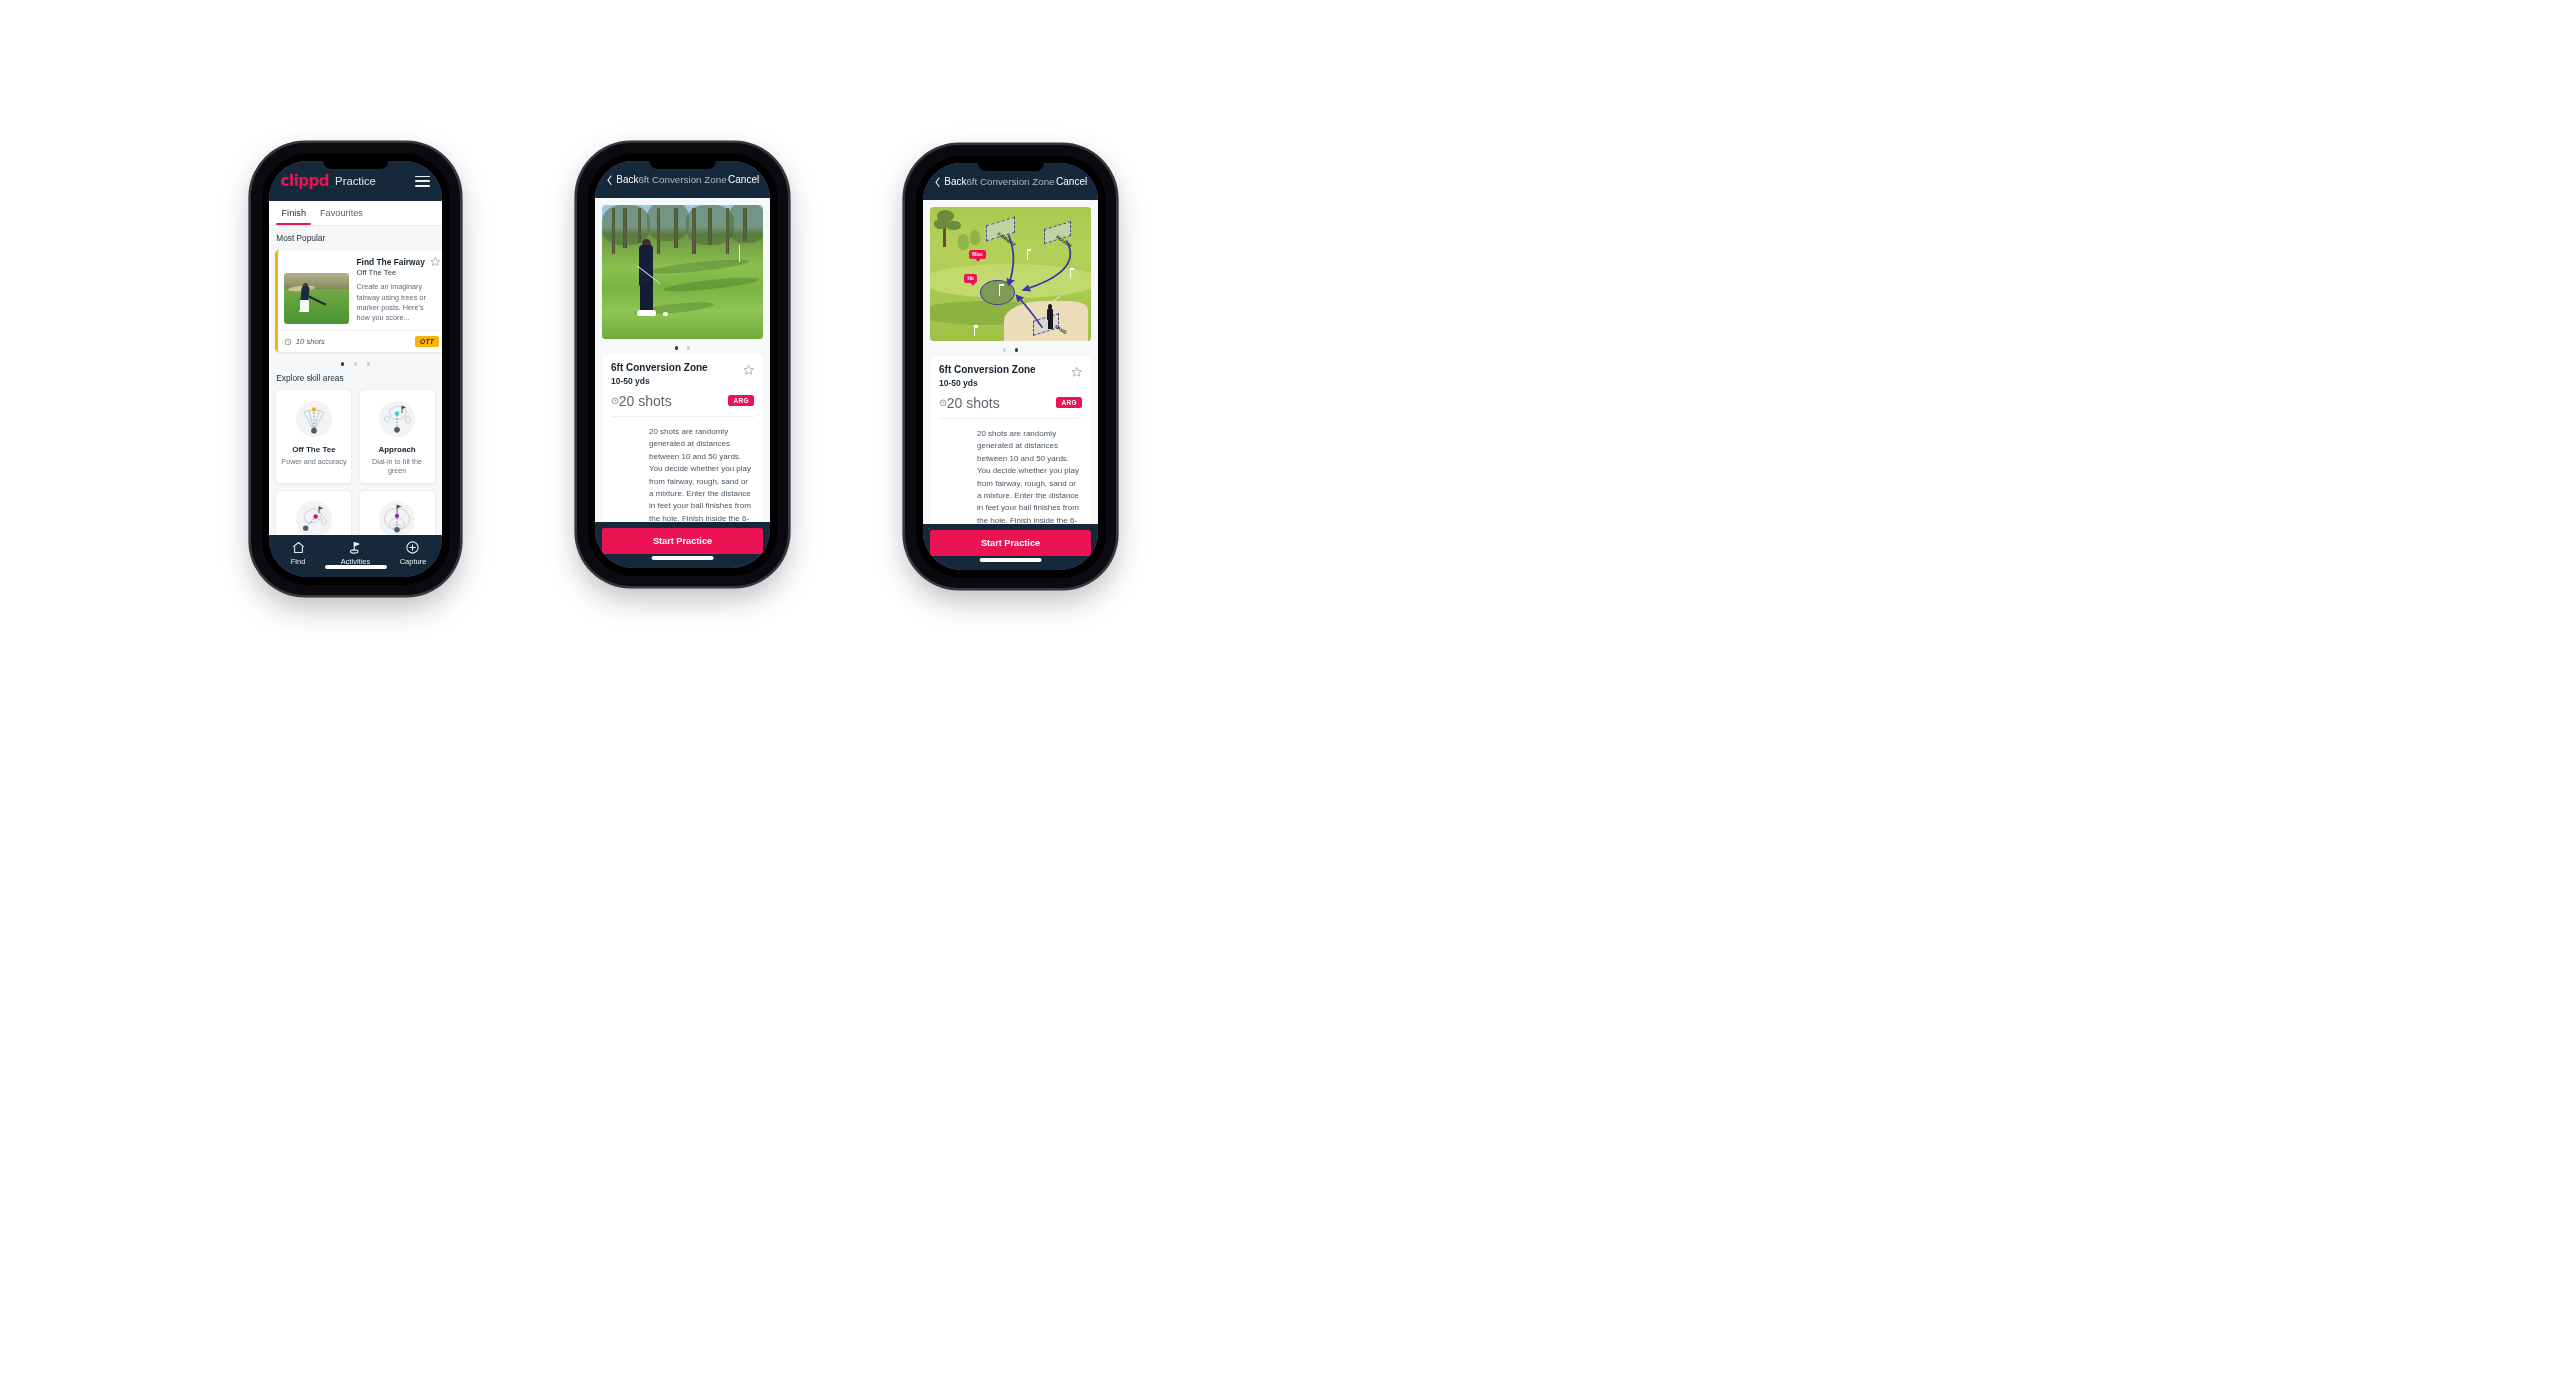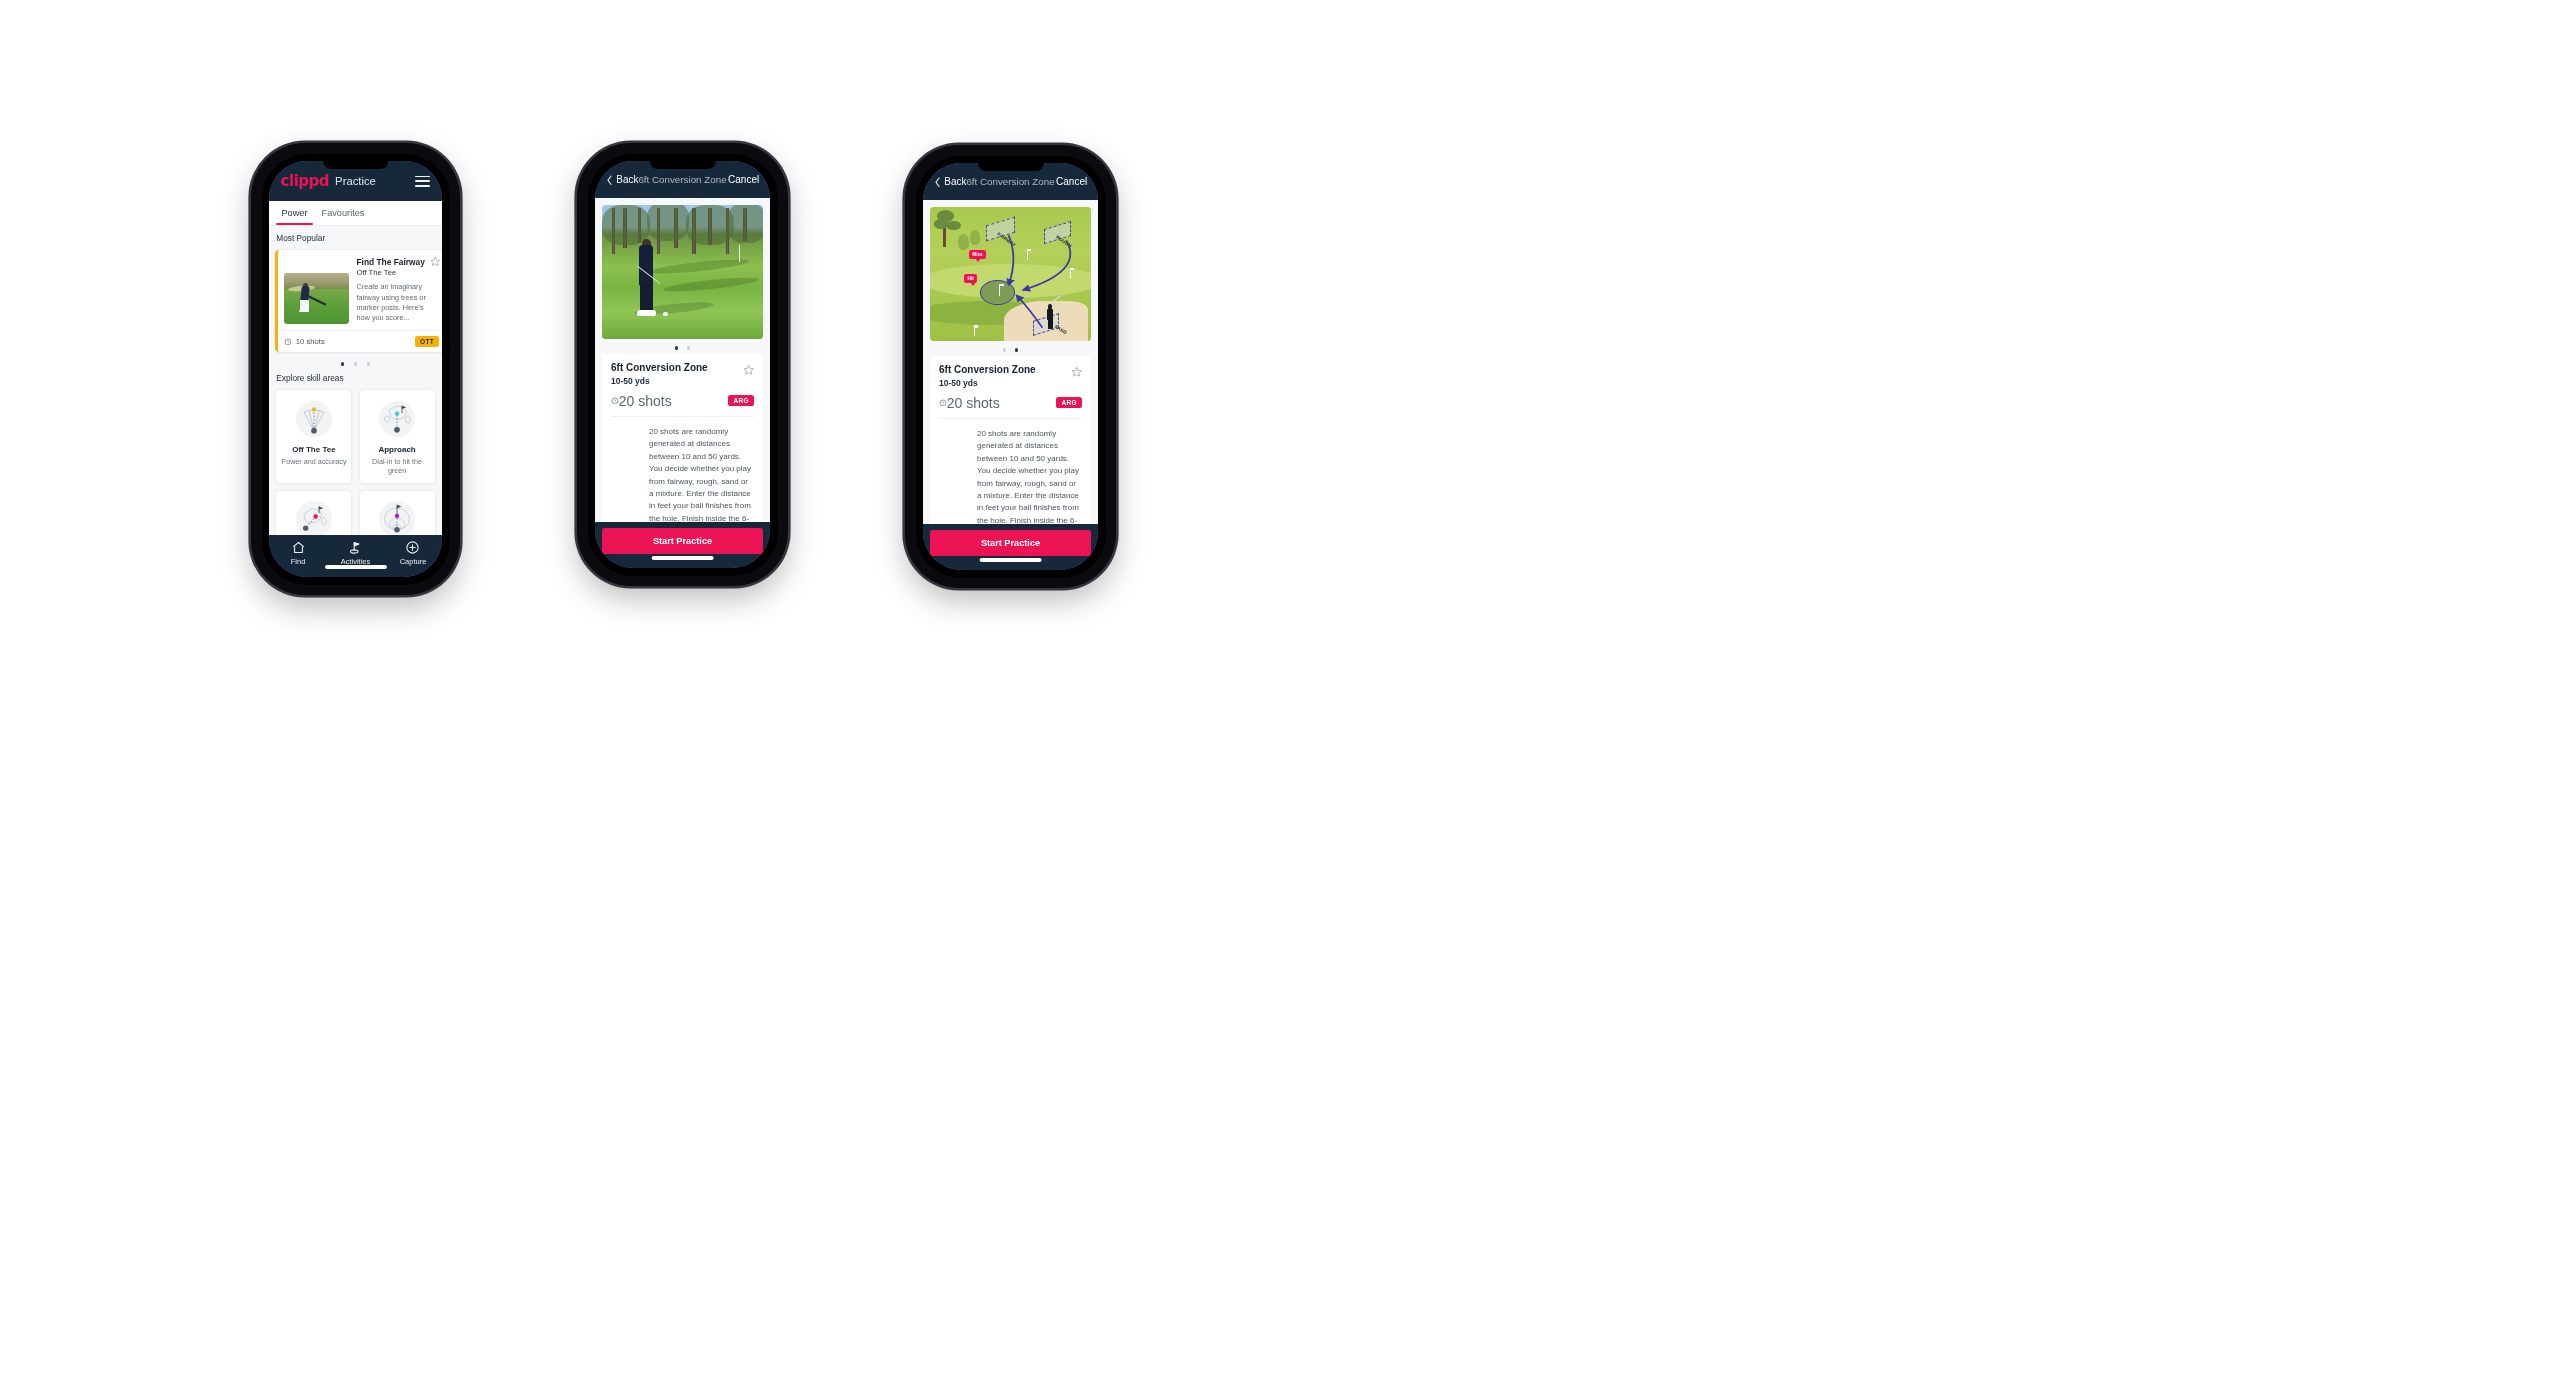--- a/index.html
+++ b/index.html
@@ -112,20 +112,21 @@
   .drill-meta { flex: 1; min-width: 0; position: relative; padding-right: 10.5px;}
   .drill-name { font-size: 8.4px; font-weight: 700; color: #17222e; line-height: 1.25; }
   .drill-sub { font-size: 7.7px; color: #2b3845; margin-top: 0.9px; }
   .drill-desc { font-size: 7.3px; color: #5f6a76; line-height: 1.42; margin-top: 5.2px; }
   .star { position: absolute; top: -0.9px; right: -0.9px; width: 10.5px; height: 10.5px; }
   .star svg { width: 100%; height: 100%; display:block; }
 
   .drill-bottom {
     border-top: 0.9px solid #eceef0; display: flex; align-items: center;
     padding: 5.2px 7px 5.2px 6.1px;
+    font-style: italic;
   }
   .shots { display:flex; align-items:center; gap: 3.5px; font-size: 7.7px; color: #4a5663; }
   .clock { width: 7.8px; height: 7.8px; flex:0 0 7.8px; }
   .badge {
     margin-left: auto; font-size: 6.6px; font-weight: 700; color: #3b2c00;
     background: #f5b30a; border-radius: 2.6px; padding: 2.2px 5.2px; letter-spacing:0.3px;
   }
 
   .dots { display:flex; justify-content:center; gap: 9.6px; margin: 9.6px 0 3.5px; }
   .dot { width: 3.5px; height: 3.5px; border-radius: 50%; background: #ccd1d6; }
@@ -274,21 +275,21 @@
           <div class="logo">clippd</div>
           <div class="appbar-title">Practice</div>
           <div class="burger">
             <span></span>
               <span></span>
               <span></span>
           </div>
         </div>
 
         <div class="tabs">
-          <div class="tab active">Power</div>
+          <div class="tab active">Finish</div>
           <div class="tab">Favourites</div>
         </div>
 
         <div class="scroll">
           <div class="sec-title">Most Popular</div>
 
           <div class="carousel">
             <div class="drill-card">
               <div class="drill-top">
                 <div class="thumb">

